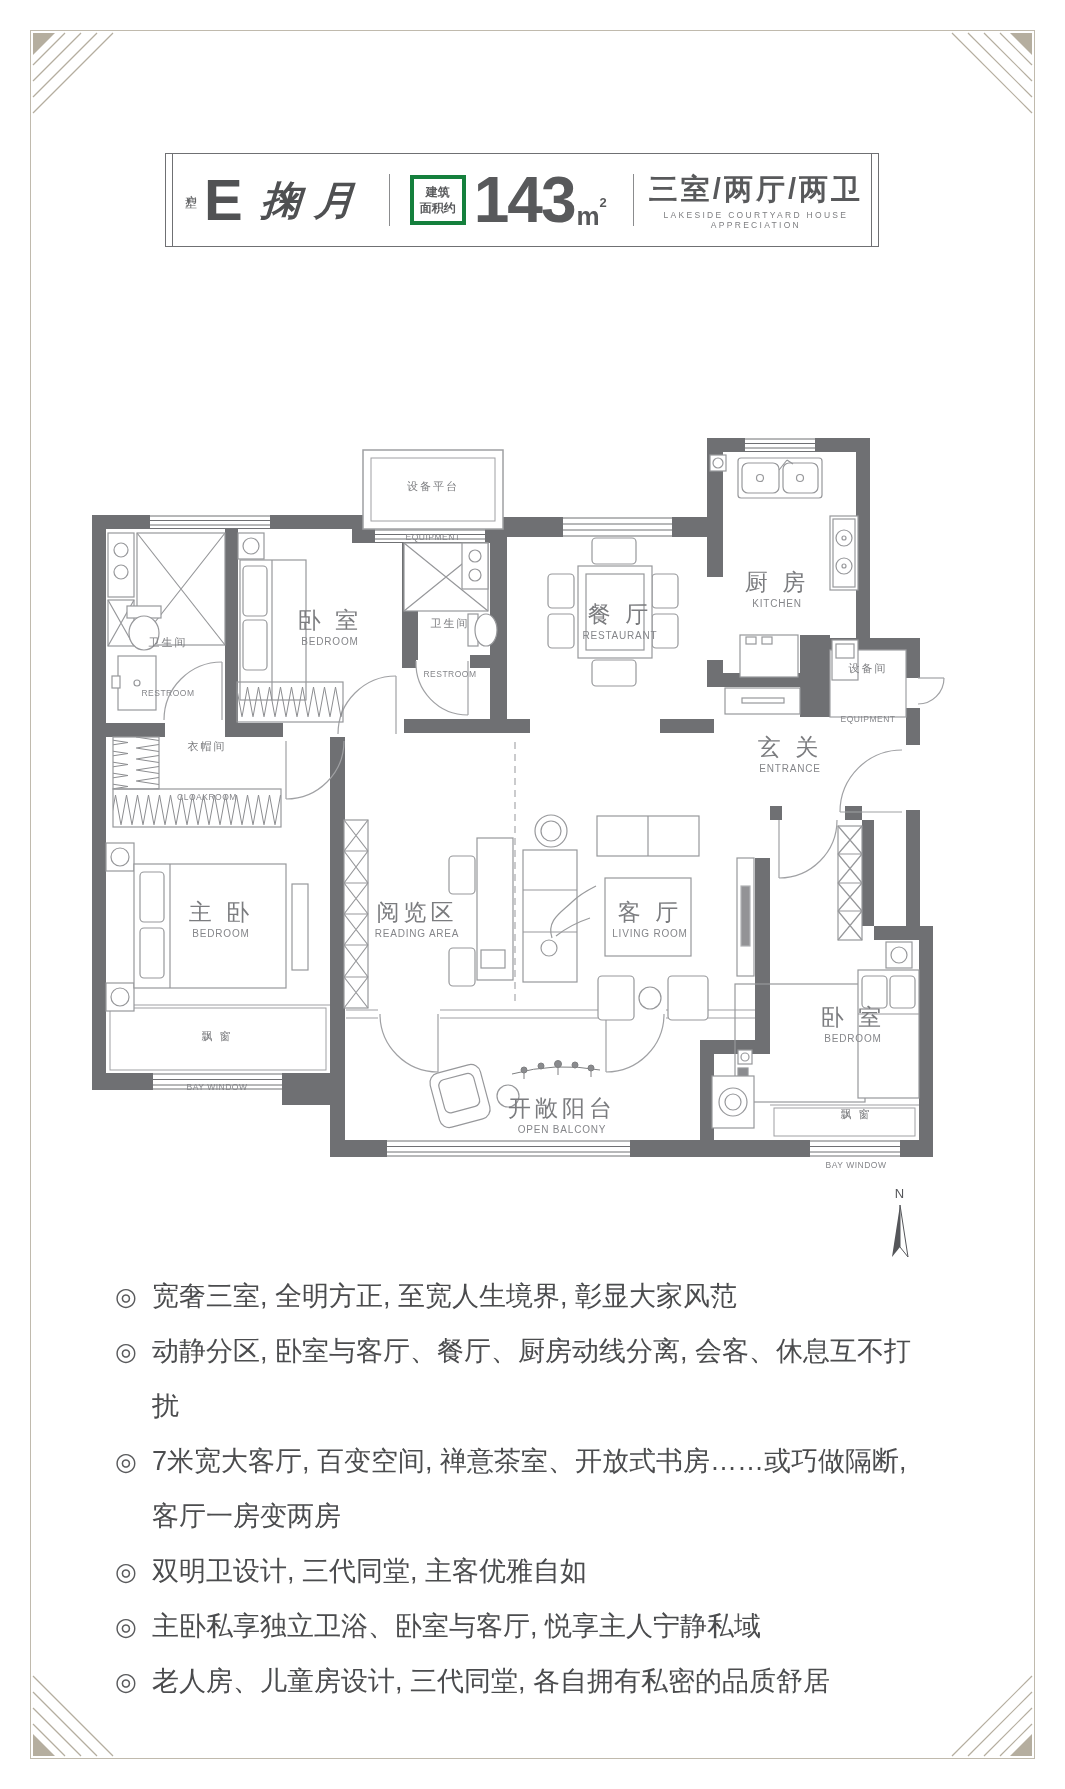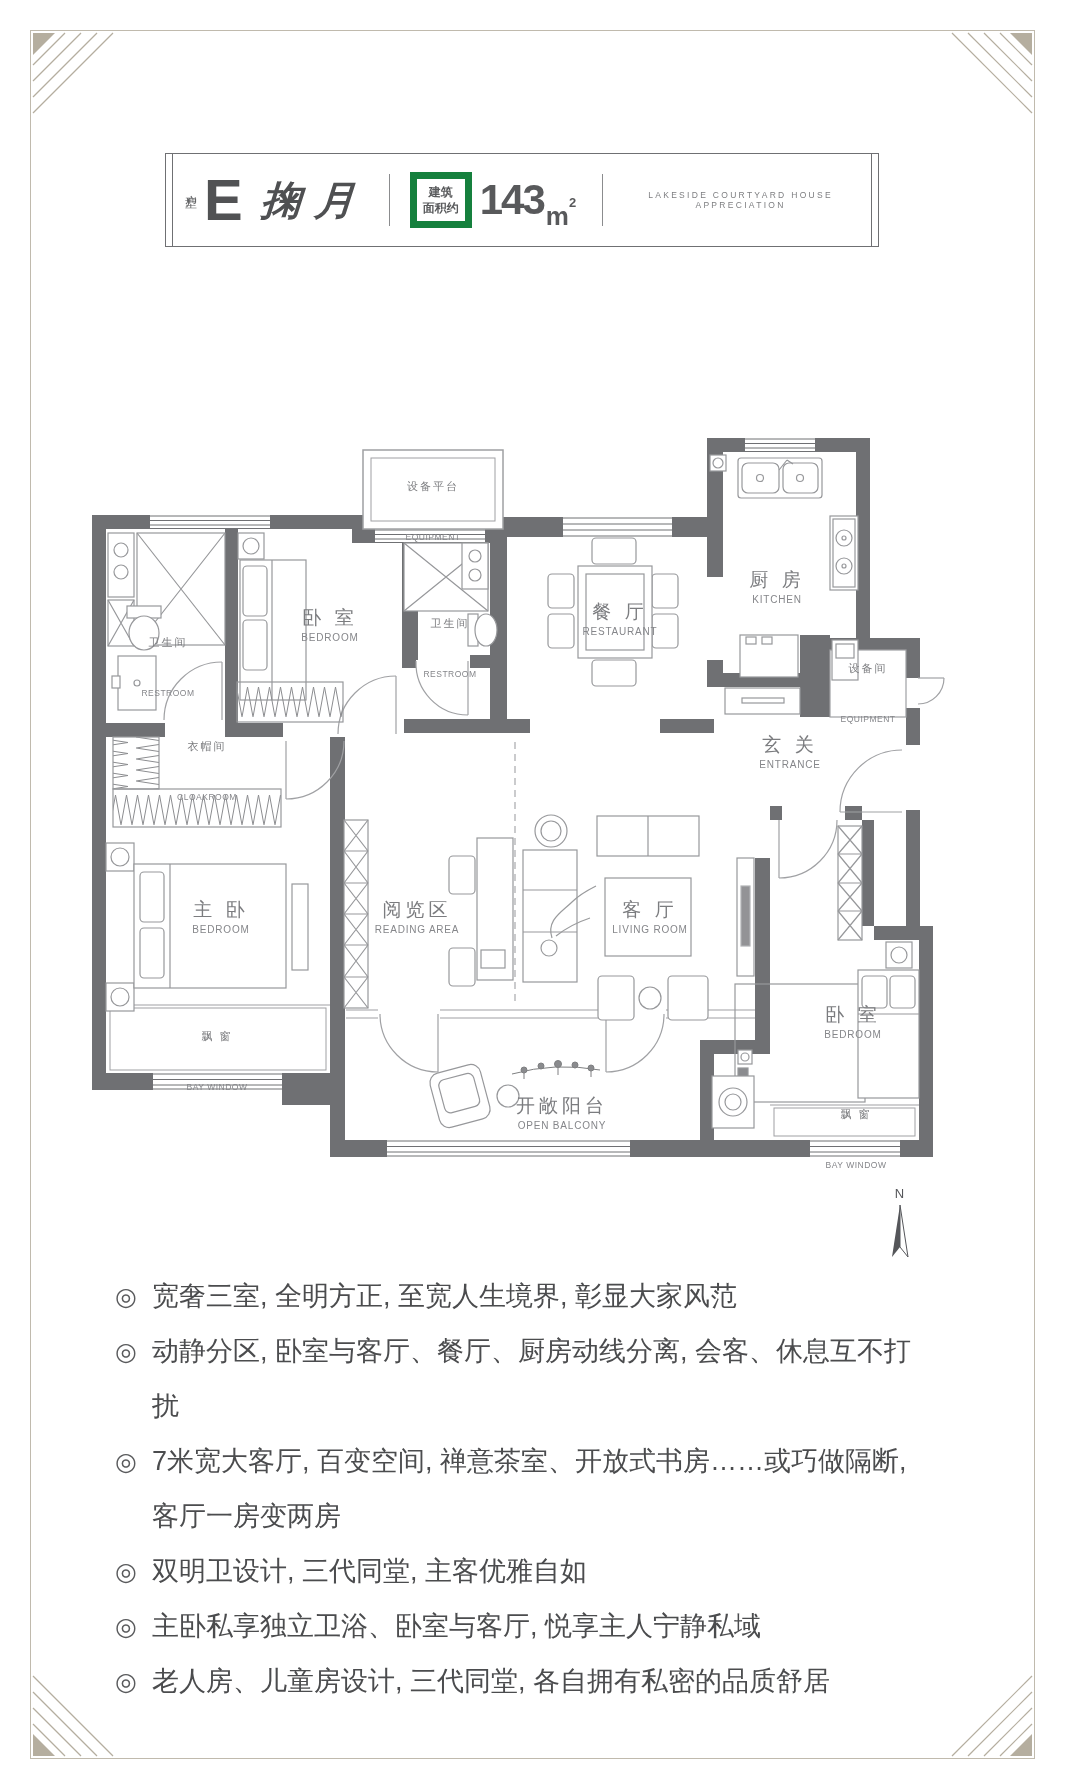--- a/index.html
+++ b/index.html
@@ -11,32 +11,32 @@
   
   .hdr{position:absolute;left:165px;top:153px;width:712px;height:92px;
        border:1px solid #6f7073;display:flex;align-items:center;}
   .hdr .inrule{position:absolute;top:0;bottom:0;width:1px;background:#6f7073;}
   .unit-type{writing-mode:vertical-rl;font-size:12px;letter-spacing:2px;color:#5a5b5d;
              margin-left:16px;margin-top:-26px;}
   .unit-letter{font-size:58px;font-weight:700;color:#515254;margin-left:5px;line-height:1;}
   .unit-name{font-family:"DejaVu Serif","Liberation Serif",serif;font-size:40px;font-weight:700;
              font-style:italic;letter-spacing:14px;margin-left:18px;color:#4f5052;transform:skewX(-4deg);}
   .vdiv{width:1px;height:52px;background:#8b8c8e;margin-left:20px;}
-  .area-box{border:7px solid #15803d;padding:5px 6px;margin-left:20px;text-align:center;
+  .area-box{border:4px solid #15803d;padding:5px 6px;margin-left:20px;text-align:center;
             font-size:12px;font-weight:700;line-height:1.35;color:#595a5c;}
-  .area-val{font-size:42px;font-weight:700;letter-spacing:-2px;line-height:1;margin-left:8px;color:#58595b;}
+  .area-val{font-size:64px;font-weight:700;letter-spacing:-2px;line-height:1;margin-left:8px;color:#58595b;}
   .area-unit{font-size:26px;font-weight:700;margin-left:2px;align-self:flex-end;margin-bottom:14px;}
   .area-sup{font-size:13px;vertical-align:18px;}
   .hdr-right{flex:1;text-align:center;}
   .layout-cn{font-size:29px;font-weight:700;letter-spacing:3px;color:#58595b;}
   .layout-en{font-size:8.5px;letter-spacing:2.3px;color:#7d7e80;margin-top:0;}
   
   .plan{position:absolute;left:85px;top:380px;width:860px;height:795px;}
   .rlb{position:absolute;width:130px;text-align:center;color:#7b7c7f;pointer-events:none;}
-  .rlb .cn{display:block;font-size:19px;letter-spacing:4px;line-height:1.1;}
+  .rlb .cn{display:block;font-size:23px;letter-spacing:4px;line-height:1.1;}
   .rlb .en{display:block;font-size:10px;letter-spacing:.8px;margin-top:3px;color:#85868a;}
   .rlb.md .cn{font-size:11px;letter-spacing:2px;}
   .rlb.md .en{font-size:8.5px;letter-spacing:.5px;margin-top:40px;}
   
   .compass{position:absolute;left:872px;top:1186px;width:56px;text-align:center;color:#55565a;}
   .compass .n{font-size:13px;letter-spacing:1px;}
   
   .features{position:absolute;left:115px;top:1269px;width:800px;line-height:55px;
             font-size:27px;color:#4b4c4e;}
   .feat{display:flex;}
@@ -98,20 +98,21 @@
   <div class="unit-name">掬月</div>
   <div class="vdiv"></div>
   <div class="area-box">
     <div>建筑</div>
     <div>面积约</div>
   </div>
   <div class="area-val">143</div>
   <div class="area-unit"><span>m</span><span class="area-sup">2</span></div>
   <div class="vdiv" style="margin-left:26px"></div>
   <div class="hdr-right">
+    <div class="layout-cn">三室/两厅/两卫</div>
     <div class="layout-en">LAKESIDE COURTYARD HOUSE APPRECIATION</div>
   </div>
 </div>
 
 <div class="plan">
 <svg width="860" height="795" viewBox="85 380 860 795">
   <defs>
     <pattern id="zigH" width="11" height="36" patternUnits="userSpaceOnUse">
       <path d="M0 33 L5.5 3 L11 33" fill="none" stroke="#8b8c8f" stroke-width="1"></path>
     </pattern>

